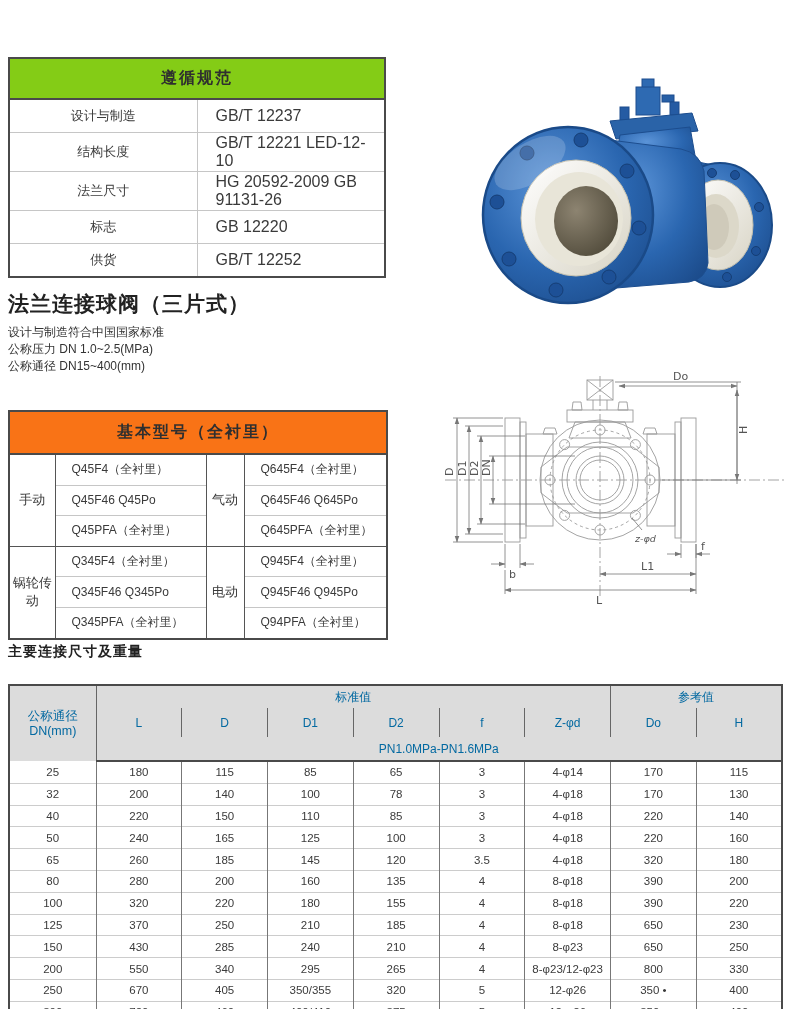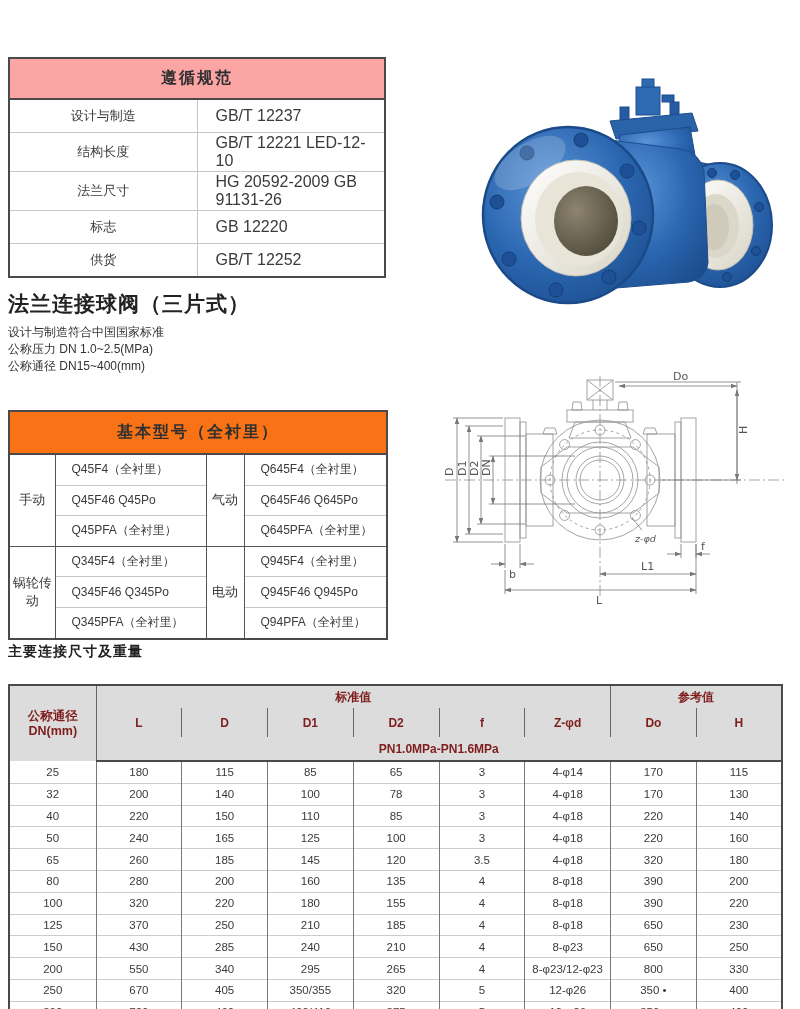--- a/index.html
+++ b/index.html
@@ -7,21 +7,21 @@
     width:800px;height:1009px;position:relative;background:#ffffff;
     font-family:"Liberation Sans","DejaVu Sans",sans-serif;color:#3a3a3a;
     overflow:hidden;
   }
   .abs{position:absolute;}
 
   
   table{border-collapse:collapse;table-layout:fixed;}
   .spec-table{left:8px;top:57px;width:378px;border:2px solid #4a4a4a;}
   .spec-table th.tbl-title{
-    height:37px;background:#fca5a5;font-size:16px;font-weight:bold;color:#2f2f2f;
+    height:37px;background:#84cc16;font-size:16px;font-weight:bold;color:#2f2f2f;
     border-bottom:2px solid #4a4a4a;text-align:center;letter-spacing:2px;margin-left:40px;
   }
   .spec-table td{height:30px;border-top:1px solid #c6c6c6;font-size:16px;}
   .spec-table td.lbl{width:153px;text-align:center;font-size:13px;border-right:1px solid #c6c6c6;}
   .spec-table td.val{padding-left:18px;}
   .spec-table tr:first-child td{border-top:none;}
 
   
   .product-title{left:8px;top:290px;font-size:21px;font-weight:600;color:#222;letter-spacing:1px;}
   .product-desc{left:8px;top:324px;font-size:12px;line-height:17px;color:#333;}
@@ -38,21 +38,21 @@
   .models-table tr.gstart td{border-top:1px solid #555;}
   .models-table col.c-lbl1{width:46px;}
   .models-table col.c-mod1{width:151px;}
   .models-table col.c-lbl2{width:38px;}
   .models-table col.c-mod2{width:143px;}
 
   
   .dims-title{left:8px;top:643px;font-size:14px;font-weight:700;color:#222;letter-spacing:1px;}
   .dims-table{left:8px;top:684px;width:775px;border:2px solid #4a4a4a;}
   .dims-table col.c-dn{width:87px;}
-  .dims-table thead th{background:#dcdcdc;font-size:12px;font-weight:bold;color:#7f1d1d;}
+  .dims-table thead th{background:#dcdcdc;font-size:12px;font-weight:normal;color:#0369a1;}
   .dims-table th.dn-h{border-right:1px solid #666;font-size:12.5px;line-height:15px;}
   .dims-table th.grp-h{height:20px;}
   .dims-table th.g1{border-right:1px solid #666;}
   .dims-table tr.colrow th{height:27px;border-left:1px solid #666;}
   .dims-table th.pn-h{height:21px;border-bottom:2px solid #4a4a4a;}
   .dims-table tbody td{
     height:18.8px;text-align:center;font-size:11.5px;color:#3a3a3a;
     border-left:1px solid #777;border-top:1px solid #ccc;
   }
   .dims-table tbody tr:first-child td{border-top:none;}

